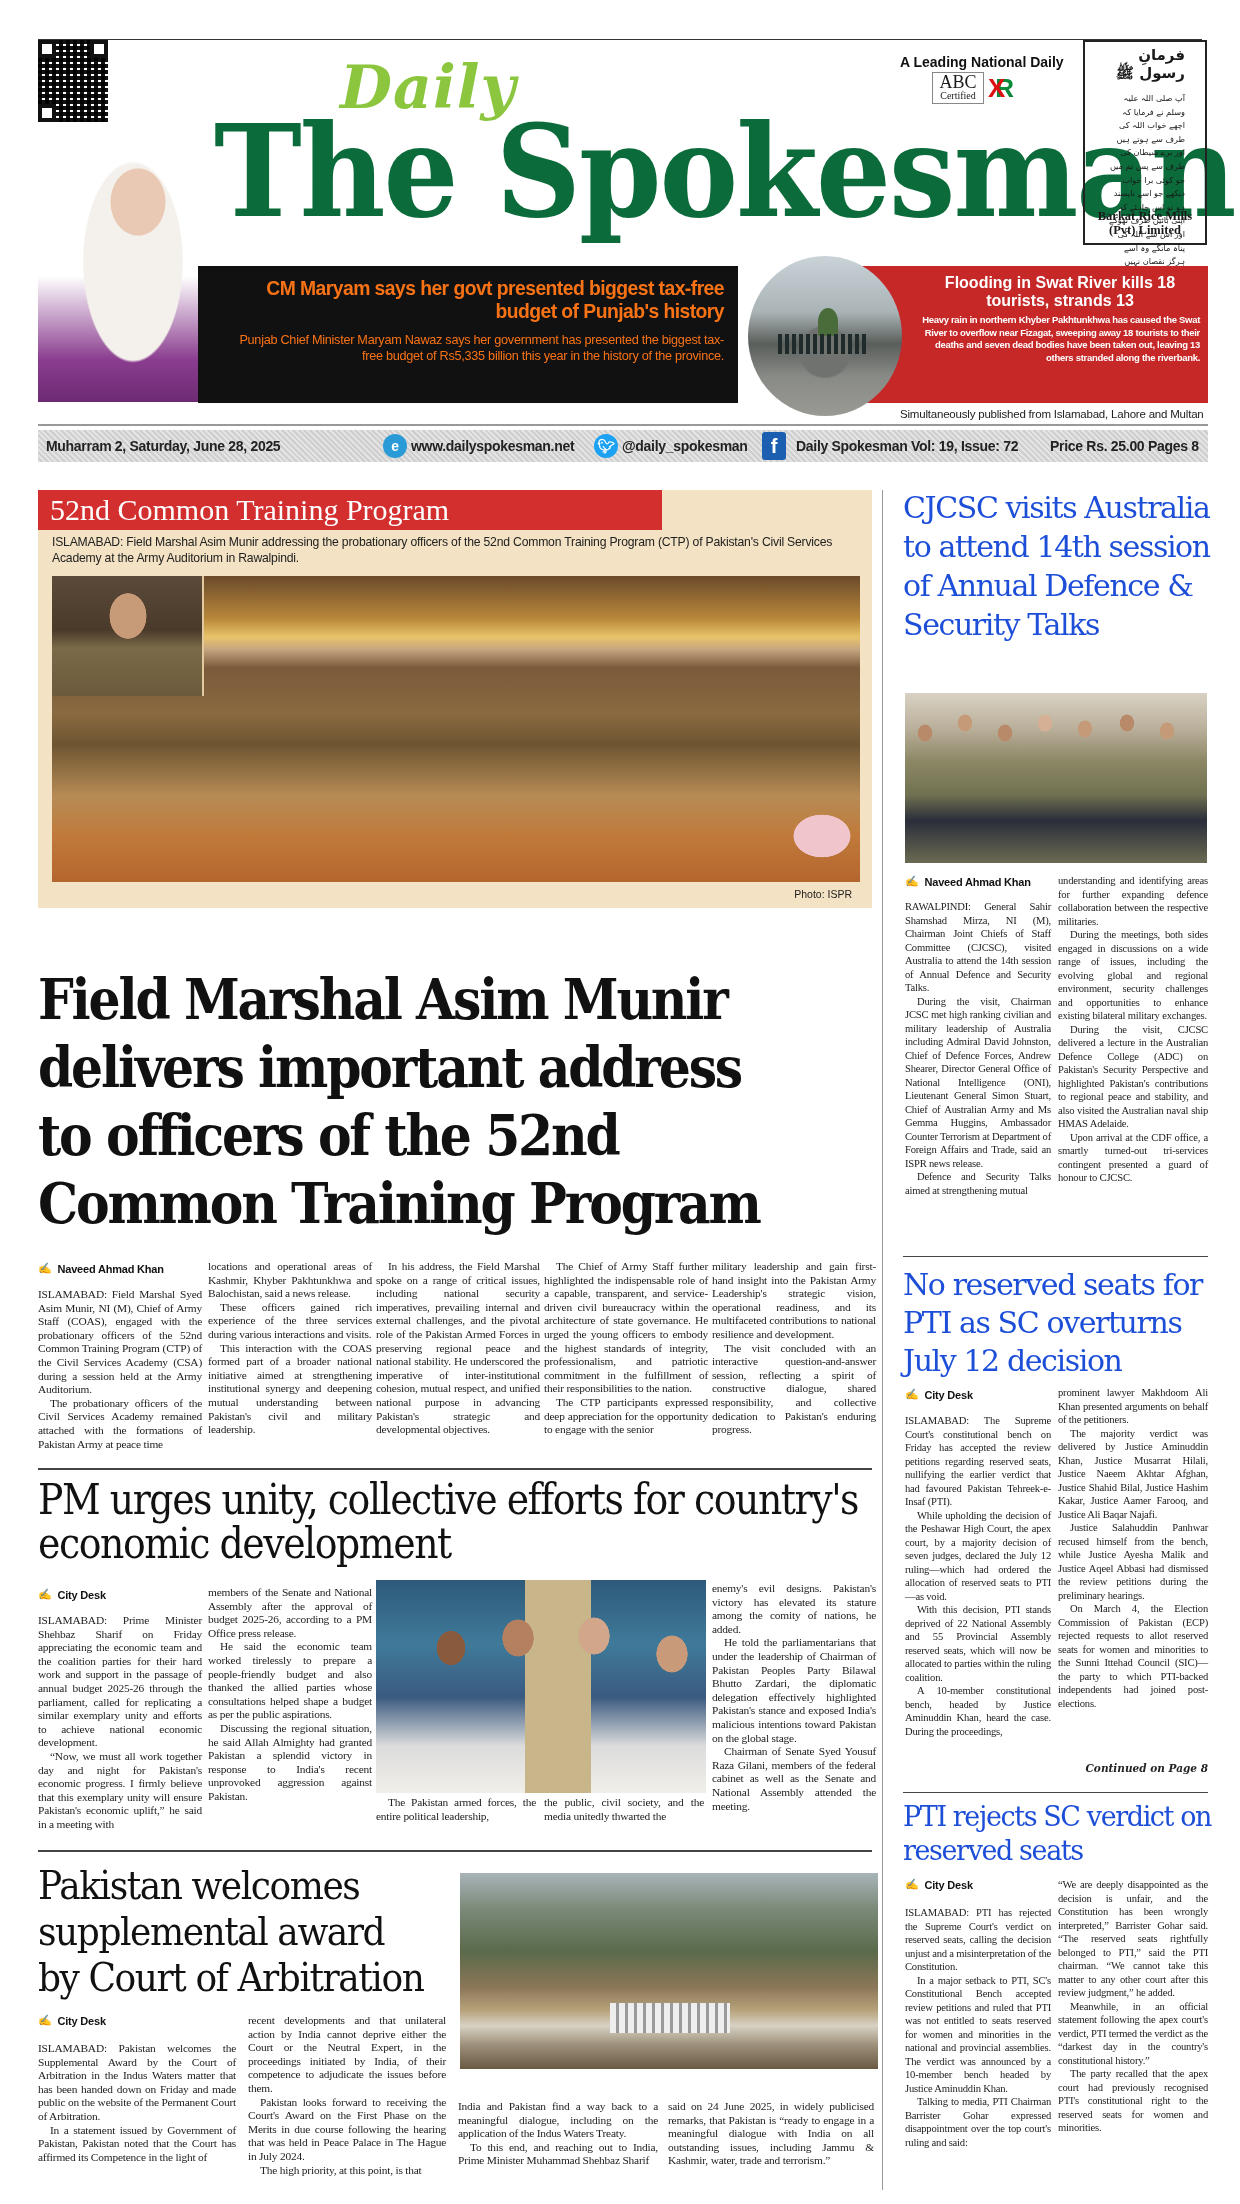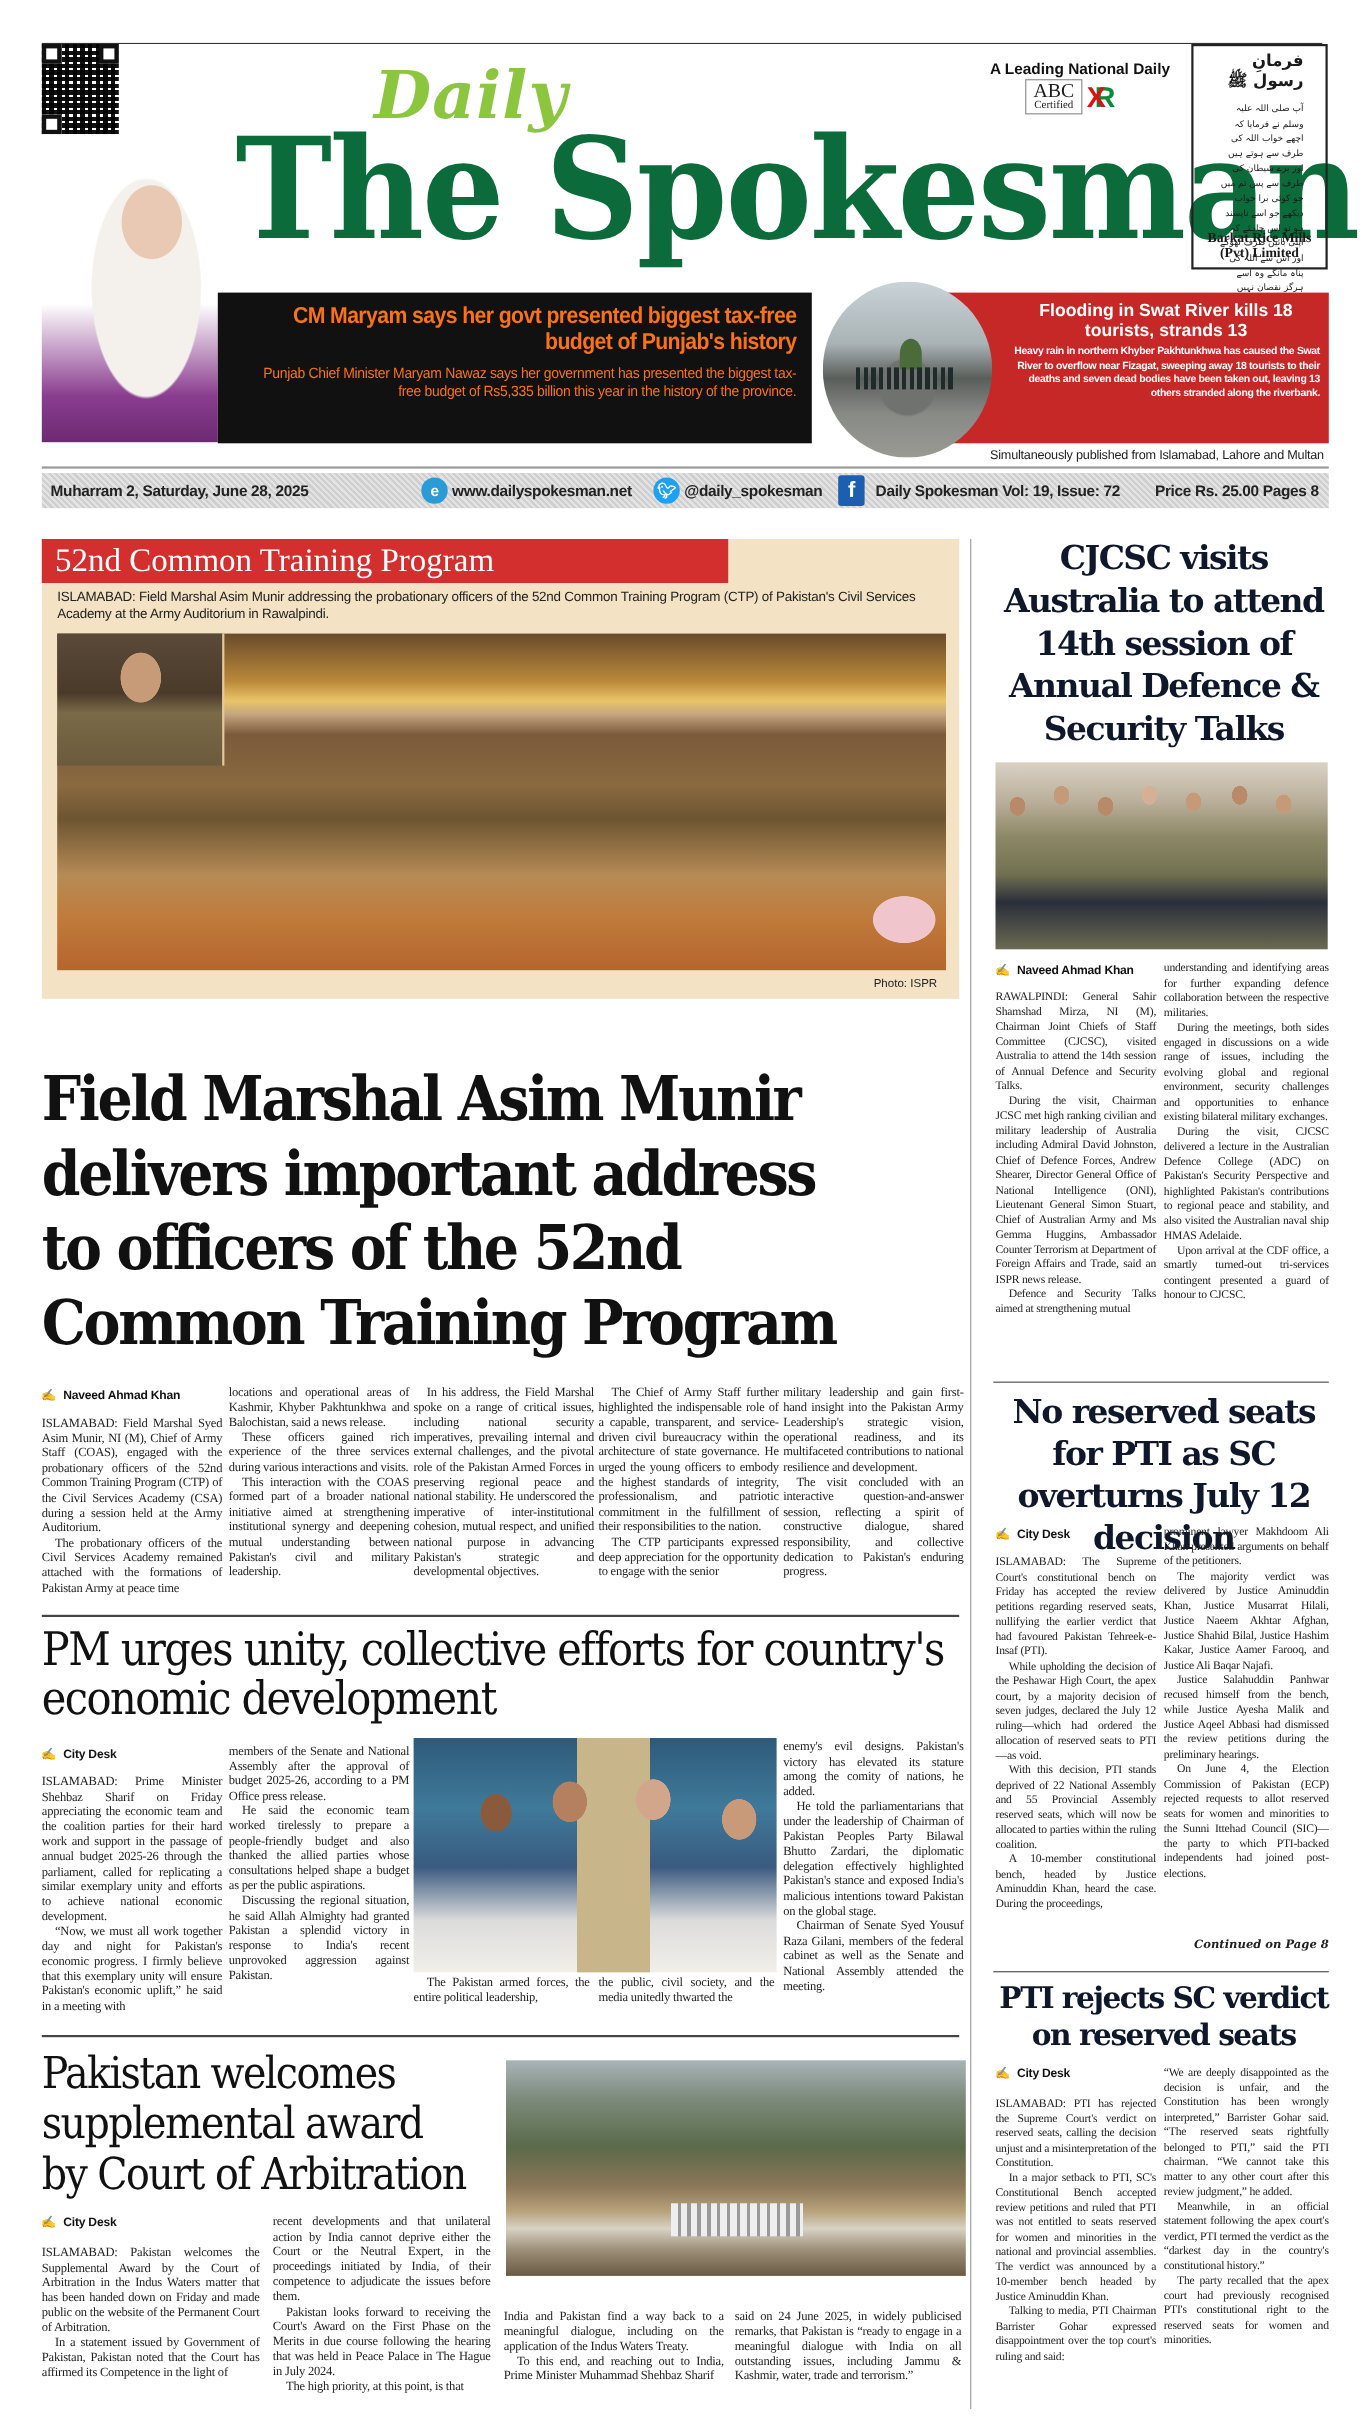--- a/index.html
+++ b/index.html
@@ -65,21 +65,21 @@
         radial-gradient(ellipse 40px 30px at 770px 260px, #f0c6cc 0 70%, transparent 72%),
         linear-gradient(180deg, #6a4a2a 0%, #b9883a 14%, #e9c46a 20%, #c5a580 24%, #7a5a3a 30%, #8a6a40 45%, #6d5532 55%, #b78b55 72%, #c07a3a 85%, #b5652e 100%); }
   .feature .f-inset { position:absolute; left:14px; top:86px; width:152px; height:120px;
       background: radial-gradient(ellipse 26px 32px at 76px 40px, #c79a78 0 70%, transparent 72%),
                   linear-gradient(180deg,#5b4a3a 0%, #4a3a2a 45%, #7a6a48 60%, #6b5a3c 100%); border-right:2px solid #e2c99e; }
   .feature .f-credit { position:absolute; right:20px; bottom:8px; font-family:"Liberation Sans",sans-serif; font-size:10.5px; color:#222; }
   .vrule-right { left: 882px; top: 490px; width: 1px; height: 1700px; background: #999; }
 
   
   .hl-main { left: 38px; top: 965px; width: 820px; font-family:"DejaVu Serif", serif; font-weight:bold; font-size:56px; line-height:68px; letter-spacing:-2.4px; transform: scaleX(0.9); transform-origin:left; color:#111; }
-  .hl-right { font-family:"DejaVu Serif", serif; font-weight:bold; letter-spacing:-1.4px; color:#0f172a;text-align:center; }
+  .hl-right { font-family:"DejaVu Serif", serif; font-weight:normal; letter-spacing:-1.4px; color:#1d4ed8; }
 
   
   .byline { font-family:"Liberation Sans",sans-serif; font-weight:bold; font-size:11px; color:#111; display:flex; align-items:center; gap:6px; letter-spacing:-0.2px; }
   .byline .pen { color:#d94c4c; font-size:11px; }
   .col { font-family:"Liberation Serif",serif; font-size:11.4px; line-height:13.6px; color:#222; text-align: justify; hyphens: auto; letter-spacing:-0.2px; }
   .col p { text-indent: 12px; }
   .col p.first { text-indent: 0; }
 
   .hrule { height: 2px; background: #444; }
 
@@ -287,21 +287,21 @@
 <div class="abs col" style="left:905px;top:1414px;width:146px;font-size:10.6px;line-height:13.5px">
   <p class="first">ISLAMABAD: The Supreme Court's constitutional bench on Friday has accepted the review petitions regarding reserved seats, nullifying the earlier verdict that had favoured Pakistan Tehreek-e-Insaf (PTI).</p>
     <p>While upholding the decision of the Peshawar High Court, the apex court, by a majority decision of seven judges, declared the July 12 ruling—which had ordered the allocation of reserved seats to PTI—as void.</p>
     <p>With this decision, PTI stands deprived of 22 National Assembly and 55 Provincial Assembly reserved seats, which will now be allocated to parties within the ruling coalition.</p>
     <p>A 10-member constitutional bench, headed by Justice Aminuddin Khan, heard the case. During the proceedings,</p>
 </div>
 <div class="abs col" style="left:1058px;top:1386px;width:150px;font-size:10.6px;line-height:13.5px">
   <p class="first">prominent lawyer Makhdoom Ali Khan presented arguments on behalf of the petitioners.</p>
     <p>The majority verdict was delivered by Justice Aminuddin Khan, Justice Musarrat Hilali, Justice Naeem Akhtar Afghan, Justice Shahid Bilal, Justice Hashim Kakar, Justice Aamer Farooq, and Justice Ali Baqar Najafi.</p>
     <p>Justice Salahuddin Panhwar recused himself from the bench, while Justice Ayesha Malik and Justice Aqeel Abbasi had dismissed the review petitions during the preliminary hearings.</p>
-    <p>On June 4, the Election Commission of Pakistan (ECP) rejected requests to allot reserved seats for women and minorities to the Sunni Ittehad Council (SIC)—the party to which PTI-backed independents had joined post-elections.</p>
+    <p>On March 4, the Election Commission of Pakistan (ECP) rejected requests to allot reserved seats for women and minorities to the Sunni Ittehad Council (SIC)—the party to which PTI-backed independents had joined post-elections.</p>
 </div>
 <div class="abs continued" style="left:1058px;top:1762px;width:150px">Continued on Page 8</div>
 
 <div class="abs hrule" style="left:903px;top:1792px;width:305px;height:1px"></div>
 
 <div class="abs hl-right" style="left:903px;top:1800px;width:310px;font-size:27px;line-height:34px">PTI rejects SC verdict on reserved seats</div>
 <div class="abs byline" style="left:905px;top:1878px">
   <span class="pen">✍</span>
   <span>City Desk</span>
 </div>

